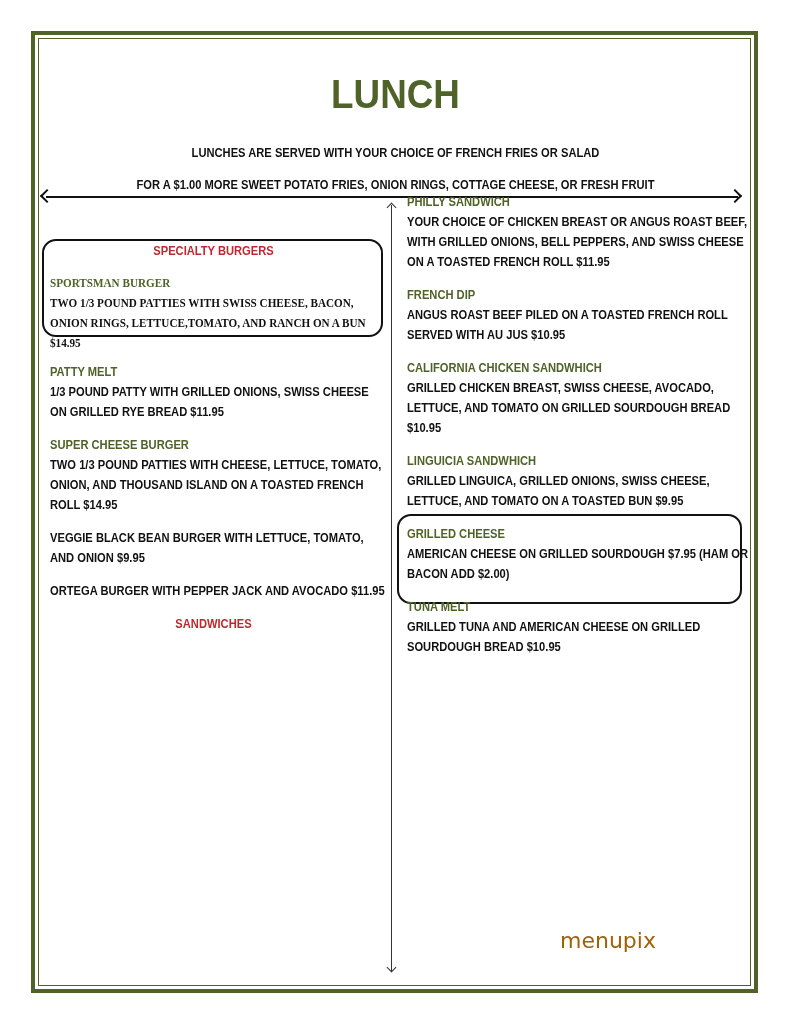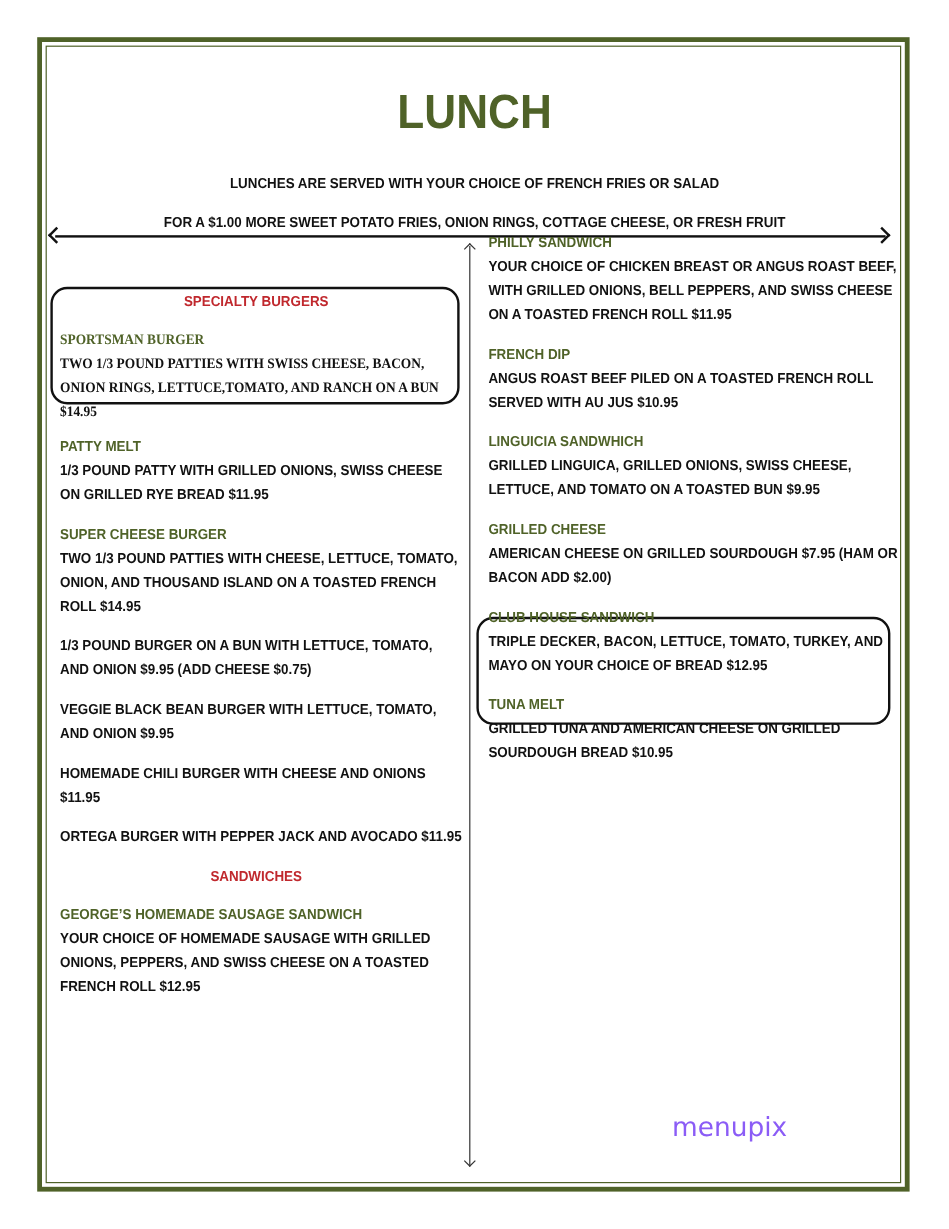--- a/index.html
+++ b/index.html
@@ -34,21 +34,21 @@
     .section-title { color: #c0282d; font-size: 12px; font-weight: bold; text-align: center;
                      line-height: 20px; transform: scaleX(0.93); }
     .item { margin-bottom: 13px; }
     .item-name { color: #4f6228; font-size: 12px; font-weight: bold; line-height: 20px;
                  white-space: nowrap; transform: scaleX(0.93); transform-origin: left; }
     .item-desc { color: #111; font-size: 12px; font-weight: bold; line-height: 20px;
                  transform: scaleX(0.93); transform-origin: left; width: 108%; }
     .boxed { position: absolute; border: 2.5px solid #111; border-radius: 14px; box-sizing: border-box; }
     .box1 { left: 42px; top: 239px; width: 341px; height: 98px; }
     .box2 { left: 397px; top: 514px; width: 345px; height: 90px; }
-    .watermark { position: absolute; left: 560px; top: 928px; color: #8b5cf6; font-size: 22px;
+    .watermark { position: absolute; left: 560px; top: 928px; color: #a16207; font-size: 22px;
                  font-family: "DejaVu Sans", sans-serif; }
   </style>
 </head>
 <body>
 
 <div class="frame-outer"></div>
 <div class="frame-inner"></div>
 
 <div class="title">LUNCH</div>
 <div class="subtitle sub1">LUNCHES ARE SERVED WITH YOUR CHOICE OF FRENCH FRIES OR SALAD</div>
@@ -73,60 +73,50 @@
   </div>
   <div class="item">
     <div class="item-name">PATTY MELT</div>
     <div class="item-desc">1/3 POUND PATTY WITH GRILLED ONIONS, SWISS CHEESE ON GRILLED RYE BREAD $11.95</div>
   </div>
   <div class="item">
     <div class="item-name">SUPER CHEESE BURGER</div>
     <div class="item-desc">TWO 1/3 POUND PATTIES WITH CHEESE, LETTUCE, TOMATO, ONION, AND THOUSAND ISLAND ON A TOASTED FRENCH ROLL $14.95</div>
   </div>
   <div class="item">
-    <div class="item-desc">1/3 POUND BURGER ON A BUN WITH LETTUCE, TOMATO, AND ONION $9.95 (ADD CHEESE $0.75)</div>
-  </div>
-  <div class="item">
     <div class="item-desc">VEGGIE BLACK BEAN BURGER WITH LETTUCE, TOMATO, AND ONION $9.95</div>
-  </div>
-  <div class="item">
-    <div class="item-desc">HOMEMADE CHILI BURGER WITH CHEESE AND ONIONS $11.95</div>
   </div>
   <div class="item">
     <div class="item-desc">ORTEGA BURGER WITH PEPPER JACK AND AVOCADO $11.95</div>
   </div>
 
   <div class="section-title" style="margin-left:-8px; margin-bottom:12px;">SANDWICHES</div>
 
-  <div class="item">
-    <div class="item-name">GEORGE’S HOMEMADE SAUSAGE SANDWICH</div>
-    <div class="item-desc">YOUR CHOICE OF HOMEMADE SAUSAGE WITH GRILLED ONIONS, PEPPERS, AND SWISS CHEESE ON A TOASTED FRENCH ROLL $12.95</div>
-  </div>
 </div>
 
 <div class="col col-right">
   <div class="item">
     <div class="item-name">PHILLY SANDWICH</div>
     <div class="item-desc">YOUR CHOICE OF CHICKEN BREAST OR ANGUS ROAST BEEF, WITH GRILLED ONIONS, BELL PEPPERS, AND SWISS CHEESE ON A TOASTED FRENCH ROLL $11.95</div>
   </div>
   <div class="item">
     <div class="item-name">FRENCH DIP</div>
     <div class="item-desc">ANGUS ROAST BEEF PILED ON A TOASTED FRENCH ROLL SERVED WITH AU JUS $10.95</div>
   </div>
   <div class="item">
+    <div class="item-name">CALIFORNIA CHICKEN SANDWHICH</div>
+    <div class="item-desc">GRILLED CHICKEN BREAST, SWISS CHEESE, AVOCADO, LETTUCE, AND TOMATO ON GRILLED SOURDOUGH BREAD $10.95</div>
+  </div>
+  <div class="item">
     <div class="item-name">LINGUICIA SANDWHICH</div>
     <div class="item-desc">GRILLED LINGUICA, GRILLED ONIONS, SWISS CHEESE, LETTUCE, AND TOMATO ON A TOASTED BUN $9.95</div>
   </div>
   <div class="item">
     <div class="item-name">GRILLED CHEESE</div>
     <div class="item-desc">AMERICAN CHEESE ON GRILLED SOURDOUGH $7.95 (HAM OR BACON ADD $2.00)</div>
-  </div>
-  <div class="item">
-    <div class="item-name">CLUB HOUSE SANDWICH</div>
-    <div class="item-desc">TRIPLE DECKER, BACON, LETTUCE, TOMATO, TURKEY, AND MAYO ON YOUR CHOICE OF BREAD $12.95</div>
   </div>
   <div class="item">
     <div class="item-name">TUNA MELT</div>
     <div class="item-desc">GRILLED TUNA AND AMERICAN CHEESE ON GRILLED SOURDOUGH BREAD $10.95</div>
   </div>
 </div>
 
 <div class="watermark">menupix</div>
 
 </body></html>

